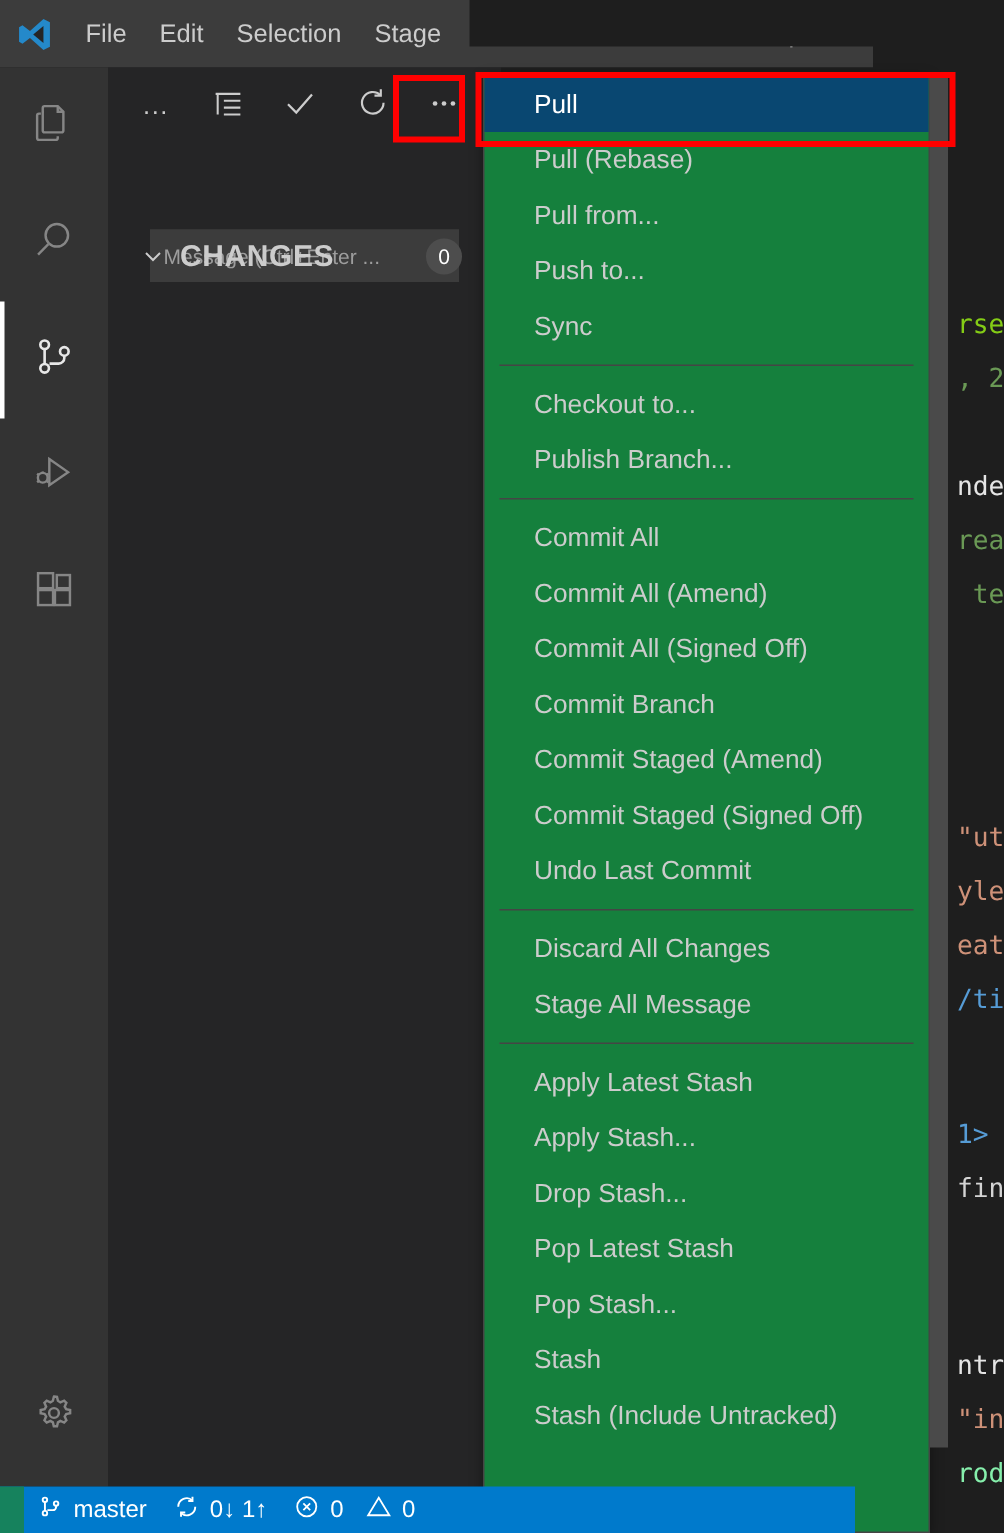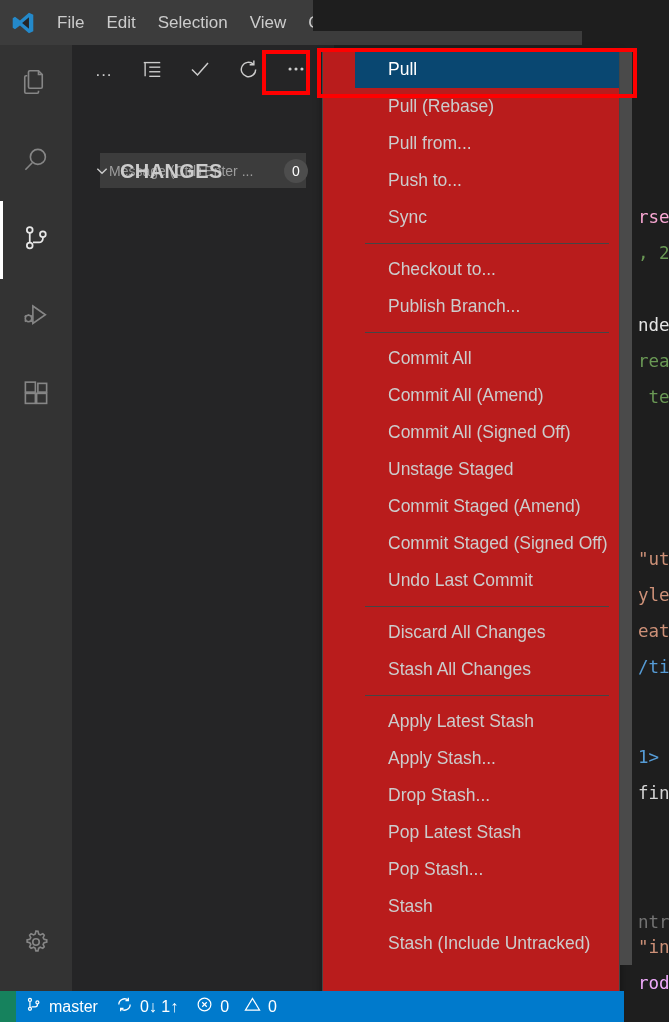--- a/index.html
+++ b/index.html
@@ -81,23 +81,22 @@
     background:#1e1e1e;overflow:hidden;
   }
   .code-line{
     position:absolute;left:0;font-family:"DejaVu Sans Mono", monospace;
     font-size:17.5px;white-space:pre;line-height:1;
   }
 
   
   .ctxmenu{
     position:absolute;left:322px;top:50px;width:298px;height:972px;
-    background:#b91c1c;border:1px solid #454545;box-sizing:border-box;
+    background:#15803d;border:1px solid #454545;box-sizing:border-box;
     box-shadow:0 2px 8px rgba(0,0,0,.4);
-    padding-left:32px;
   }
   .ctx-item{
     height:37px;display:flex;align-items:center;
     padding-left:33px;box-sizing:border-box;
     color:#cccccc;font-size:17.5px;white-space:nowrap;
   }
   .ctx-item.selected{background:#094771;color:#ffffff;}
   .ctx-sep{height:1px;background:#454545;margin:7px 10px;}
 
   
@@ -107,21 +106,21 @@
   }
   .ctx-thumb{
     position:absolute;left:0;top:0px;width:12px;height:915px;background:#4a4a4a;
   }
 
   
   .redbox{position:absolute;border:4px solid #ff0000;box-sizing:border-box;}
 
   
   .statusbar{
-    position:absolute;left:0;bottom:0;width:624px;height:31px;
+    position:absolute;left:0;bottom:0;width:570px;height:31px;
     background:#007acc;display:flex;align-items:center;
     color:#ffffff;font-size:16px;
   }
   .sb-item{
     display:flex;align-items:center;gap:7px;height:31px;padding:0 9px;
     white-space:nowrap;
   }
   .sb-remote{width:16px;height:31px;background:#16825d;}
   .statusbar-right{
     position:absolute;left:313px;top:0;width:356px;height:31px;background:#1e1e1e;
@@ -136,21 +135,21 @@
     <div class="vscode-logo">
       <svg width="26" height="26" viewBox="0 0 24 24">
         <path d="M17.5 2.5 L21.5 4.4 V19.6 L17.5 21.5 L9.2 14.2 L4.6 17.7 L2.5 16.4 V7.6 L4.6 6.3 L9.2 9.8 Z" fill="#2489ca"></path>
         <path d="M17.5 6.8 V17.2 L11.2 12 Z" fill="#252526"></path>
       </svg>
     </div>
     <div class="menubar">
       <div class="menu-item">File</div>
       <div class="menu-item">Edit</div>
       <div class="menu-item">Selection</div>
-      <div class="menu-item">View</div>
+      <div class="menu-item">Stage</div>
       <div class="menu-item">Go</div>
       <div class="menu-item">Run</div>
       <div class="menu-item">Terminal</div>
       <div class="menu-item">Help</div>
     </div>
   </div>
 
   <div class="activitybar">
 
     <div class="act-icon">
@@ -269,35 +268,35 @@
     <span class="chev">
       <svg width="16" height="16" viewBox="0 0 24 24" fill="none" stroke="#cccccc" stroke-width="2">
         <path d="M5 8.5 L12 15.5 L19 8.5"></path>
       </svg>
     </span>
     <span class="changes-label">CHANGES</span>
     <span class="count-badge">0</span>
   </div>
 
   <div class="editor">
-    <div class="code-line" style="top:164px;left:304px;color:#f9a8d4;">rse</div>
+    <div class="code-line" style="top:164px;left:304px;color:#84cc16;">rse</div>
     <div class="code-line" style="top:200px;left:304px;color:#6a9955;">, 2</div>
     <div class="code-line" style="top:236px;left:304px;color:#6a9955;margin-left:46px;">154</div>
     <div class="code-line" style="top:272px;left:304px;color:#e5e5e5;">nde</div>
     <div class="code-line" style="top:308px;left:304px;color:#6a9955;">rea</div>
     <div class="code-line" style="top:344px;left:304px;color:#6a9955;"> te</div>
     <div class="code-line" style="top:506px;left:304px;color:#ce9178;">"ut</div>
     <div class="code-line" style="top:542px;left:304px;color:#ce9178;">yle</div>
     <div class="code-line" style="top:578px;left:304px;color:#ce9178;">eat</div>
     <div class="code-line" style="top:614px;left:304px;color:#569cd6;">/ti</div>
     <div class="code-line" style="top:704px;left:304px;color:#569cd6;">1&gt;</div>
     <div class="code-line" style="top:740px;left:304px;color:#d4d4d4;">fin</div>
-    <div class="code-line" style="top:858px;left:304px;color:#737373;margin-top:11px;">ntr</div>
+    <div class="code-line" style="top:858px;left:304px;color:#e5e5e5;">ntr</div>
     <div class="code-line" style="top:894px;left:304px;color:#ce9178;">"in</div>
-    <div class="code-line" style="top:930px;left:304px;color:#f0abfc;">rod</div>
+    <div class="code-line" style="top:930px;left:304px;color:#86efac;">rod</div>
 
   </div>
 
   <div class="ctxmenu">
 
     <div class="ctx-item selected">Pull</div>
     <div class="ctx-item">Pull (Rebase)</div>
     <div class="ctx-item">Pull from...</div>
     <div class="ctx-item">Push to...</div>
     <div class="ctx-item">Sync</div>
@@ -305,29 +304,29 @@
     <div class="ctx-sep"></div>
 
     <div class="ctx-item">Checkout to...</div>
     <div class="ctx-item">Publish Branch...</div>
 
     <div class="ctx-sep"></div>
 
     <div class="ctx-item">Commit All</div>
     <div class="ctx-item">Commit All (Amend)</div>
     <div class="ctx-item">Commit All (Signed Off)</div>
-    <div class="ctx-item">Unstage Staged</div>
+    <div class="ctx-item">Commit Branch</div>
     <div class="ctx-item">Commit Staged (Amend)</div>
     <div class="ctx-item">Commit Staged (Signed Off)</div>
     <div class="ctx-item">Undo Last Commit</div>
 
     <div class="ctx-sep"></div>
 
     <div class="ctx-item">Discard All Changes</div>
-    <div class="ctx-item">Stash All Changes</div>
+    <div class="ctx-item">Stage All Message</div>
 
     <div class="ctx-sep"></div>
 
     <div class="ctx-item">Apply Latest Stash</div>
     <div class="ctx-item">Apply Stash...</div>
     <div class="ctx-item">Drop Stash...</div>
     <div class="ctx-item">Pop Latest Stash</div>
     <div class="ctx-item">Pop Stash...</div>
     <div class="ctx-item">Stash</div>
     <div class="ctx-item">Stash (Include Untracked)</div>

